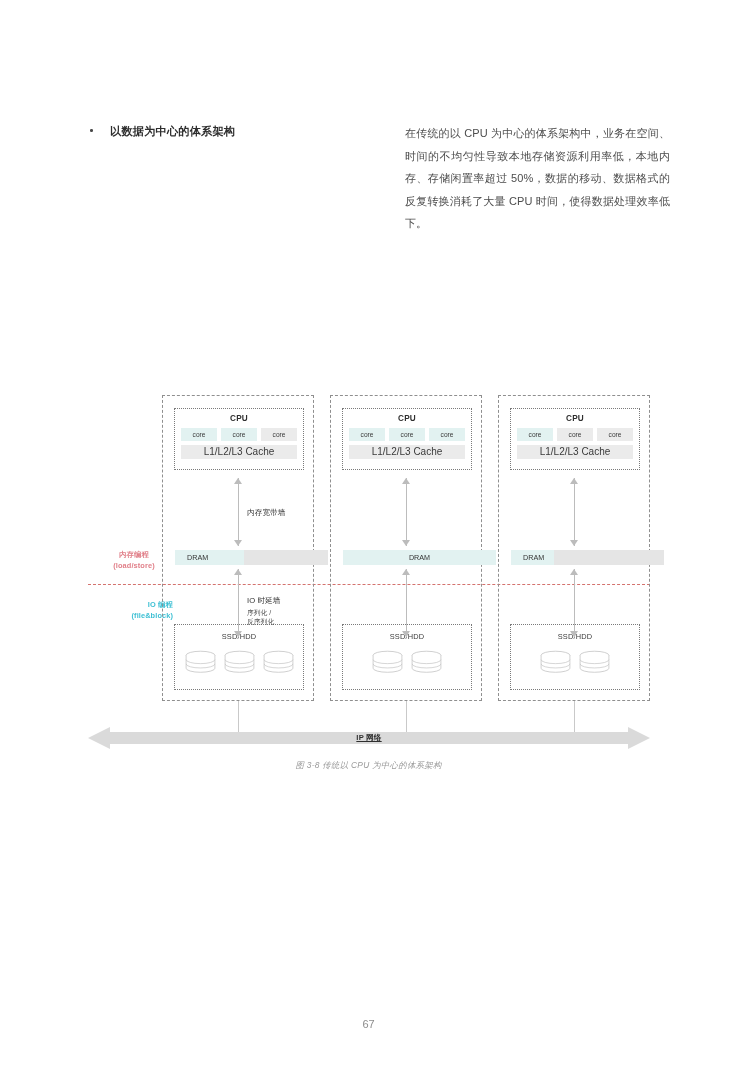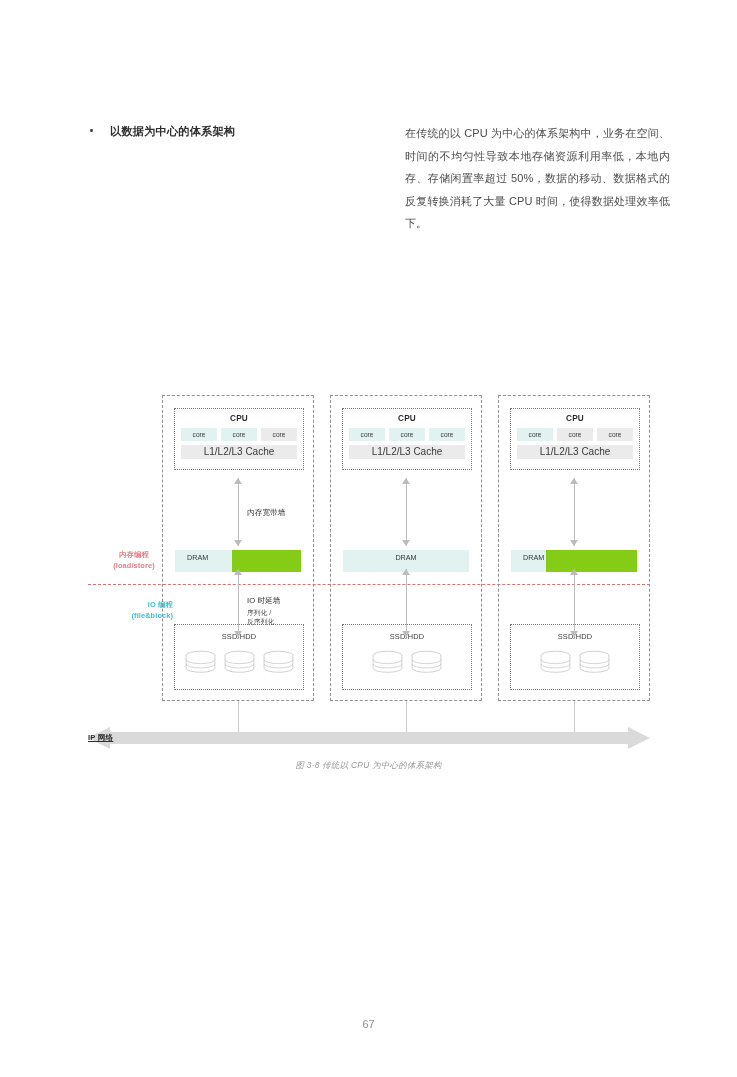--- a/index.html
+++ b/index.html
@@ -186,25 +186,26 @@
     position: absolute;
     font-size: 6.8px;
     color: #4e4e4e;
     line-height: 9.5px;
     white-space: nowrap;
   }
 
   
   .dram {
     position: absolute;
-    height: 22px;
+    height: 15px;
     line-height: 15px;
-    background: #84cc16;
+    background: #e5e5e5;
     font-size: 7.2px;
     color: #333;
+    padding-left: 27px;
   }
   .dram .fill {
     position: absolute;
     left: 0; top: 0; bottom: 0;
     background: #e2f2f1;
   }
   .dram .lbl {
     position: absolute;
     left: 0; right: 0; top: 0;
     text-align: center;
@@ -242,20 +243,21 @@
     left: 88px;
     top: 726px;
     width: 562px;
     height: 24px;
   }
   .ipnet .label {
     position: absolute;
     left: 0; right: 0; top: 0;
     height: 24px;
     line-height: 24px;
+    text-align: center;
     font-size: 7.6px;
     font-weight: bold;
     color: #2f2f2f;
     letter-spacing: 0.2px;
     text-decoration: underline;
   }
   .drop-line {
     position: absolute;
     width: 1px;
     background: #c9c9c9;

